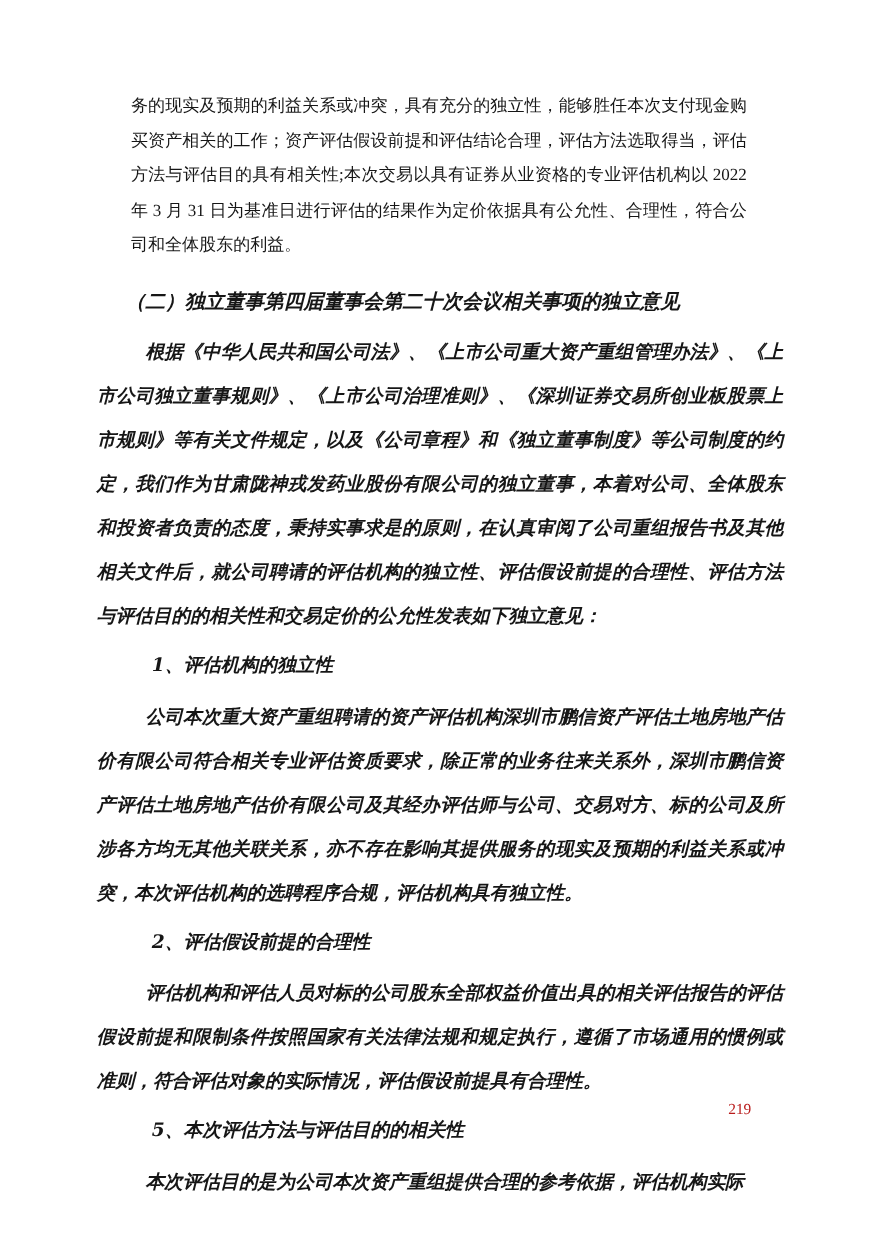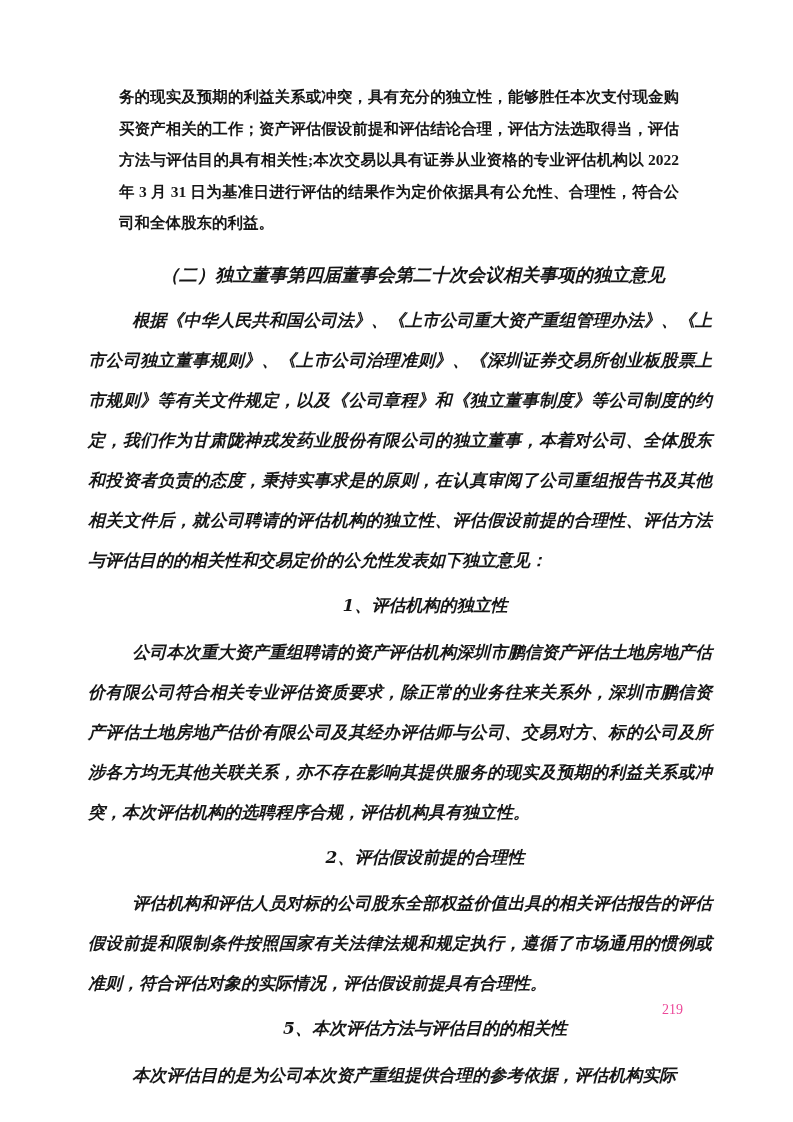--- a/index.html
+++ b/index.html
@@ -23,35 +23,34 @@
   .content {
     position: absolute;
     left: 88px;
     top: 81px;
     width: 624px;
   }
   
   .song-para {
     font-family: "Liberation Serif", "DejaVu Serif", serif;
     font-size: 15.5px;
-    font-weight: 700;
+    font-weight: 400;
     line-height: 31.5px;
     text-align: justify;
     text-align-last: left;
     word-break: break-all;
     margin: 8px 33px 10px 31px;
   }
   .song-para:first-child { margin-top: 0; }
   
   .kai {
     font-family: "DejaVu Serif", "Liberation Serif", serif;
     font-style: italic;
     font-weight: 700;
     word-break: break-all;
-    text-align: center;
   }
   .kai-h2 {
     font-size: 18px;
     line-height: 31.5px;
     margin: 20px 0 8px 0;
     padding-left: 26px;
   }
   .kai-h3 {
     font-size: 17px;
     line-height: 31.5px;
@@ -69,21 +68,21 @@
   .page-footer {
     position: absolute;
     left: 88px;
     right: 110px;
     top: 1000px;
     text-align: right;
   }
   .page-num {
     font-family: "Liberation Serif", serif;
     font-size: 14px;
-    color: #ec4899;
+    color: #b91c1c;
   }
 </style>
 </head>
 <body>
 
 <div class="sheet">
 
   <main class="content">
 
     <p class="song-para">务的现实及预期的利益关系或冲突，具有充分的独立性，能够胜任本次支付现金购买资产相关的工作；资产评估假设前提和评估结论合理，评估方法选取得当，评估方法与评估目的具有相关性;本次交易以具有证券从业资格的专业评估机构以 2022 年 3 月 31 日为基准日进行评估的结果作为定价依据具有公允性、合理性，符合公司和全体股东的利益。</p>

